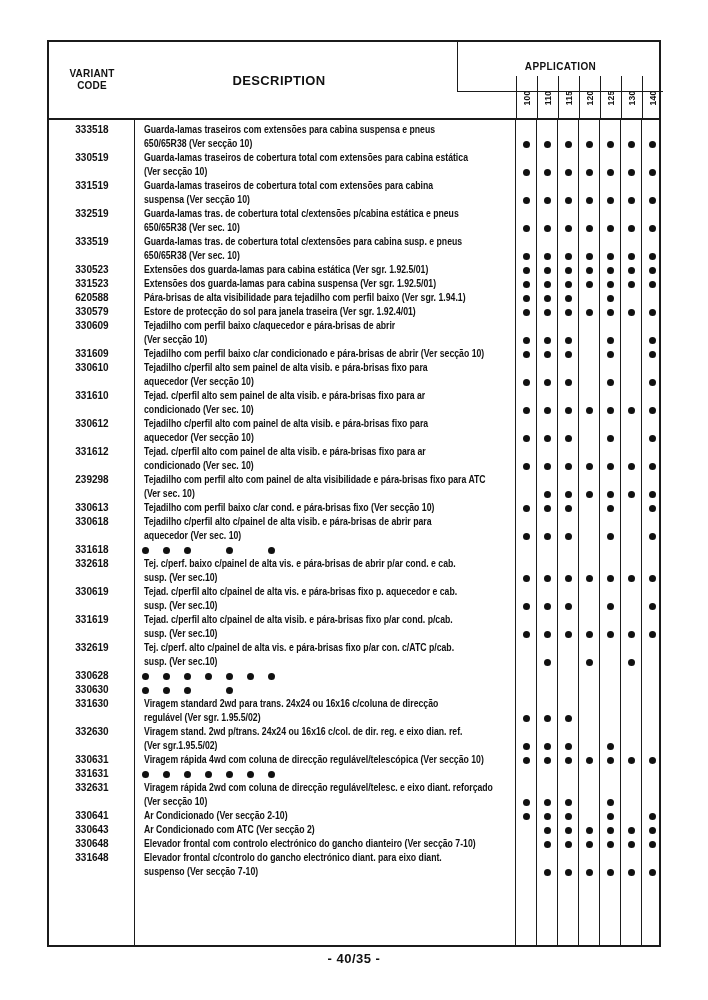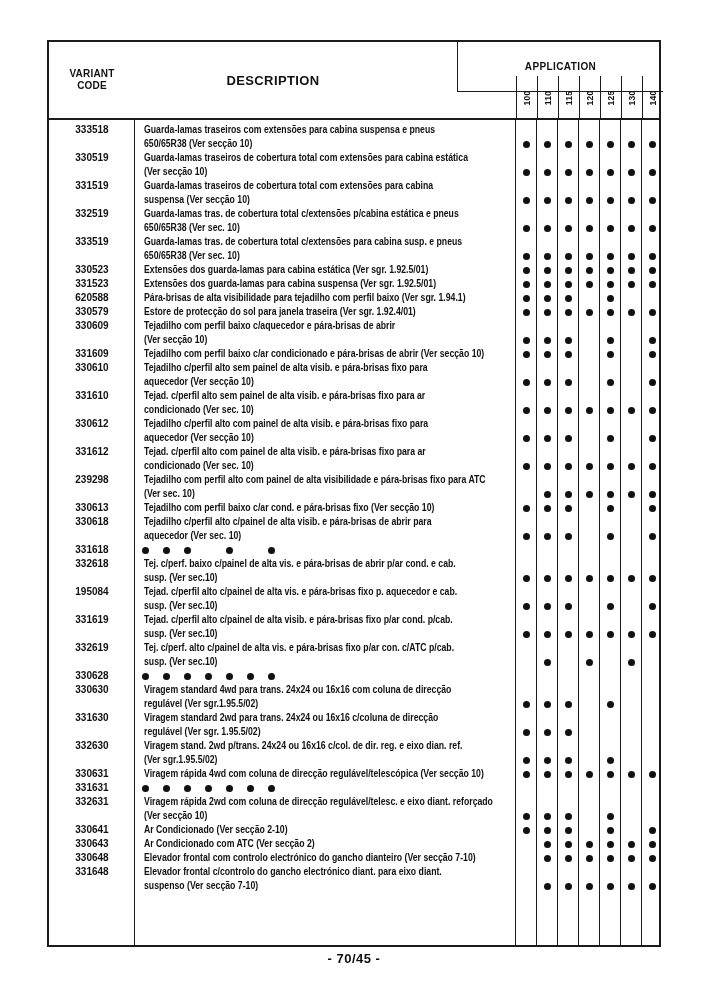--- a/index.html
+++ b/index.html
@@ -13,21 +13,21 @@
     border:2px solid #1b1b1b;box-sizing:border-box;background:#fff;
   }
   
   .thead{position:relative;width:100%;height:78px;border-bottom:2px solid #1b1b1b;box-sizing:border-box;}
   .variant-head{
     position:absolute;left:0;top:0;width:86px;height:100%;
     display:flex;flex-direction:column;align-items:center;justify-content:center;
     font-size:10px;font-weight:bold;line-height:12px;letter-spacing:.2px;text-align:center;
   }
   .desc-head{
-    position:absolute;left:74px;top:0;width:300px;height:100%;
+    position:absolute;left:80px;top:0;width:300px;height:100%;
     display:flex;align-items:center;justify-content:center;
     font-size:13px;font-weight:bold;letter-spacing:.4px;
   }
   .app-box{
     position:absolute;left:408px;top:0;width:206px;height:50px;
     border-left:1.5px solid #1b1b1b;border-bottom:1.5px solid #1b1b1b;box-sizing:border-box;
     display:flex;align-items:center;justify-content:center;
     font-size:10px;font-weight:bold;letter-spacing:.4px;
   }
   .num-cells{position:absolute;left:467px;top:34px;width:147px;height:44px;display:flex;}
@@ -620,21 +620,21 @@
             <span class="dot" style="background: rgb(17, 17, 17);"></span>
           </div>
           <div class="cell app">
             <span class="dot" style="background: rgb(17, 17, 17);"></span>
           </div>
           <div class="cell app">
             <span class="dot" style="background: rgb(17, 17, 17);"></span>
           </div>
         </div>
         <div class="trow">
-          <div class="cell code">195084</div>
+          <div class="cell code">330619</div>
           <div class="cell desc">
             <span class="line">Tejad. c/perfil alto c/painel de alta vis. e pára-brisas fixo p. aquecedor e cab.</span>
             <span class="line">susp. (Ver sec.10)</span>
           </div>
           <div class="cell app">
             <span class="dot" style="background: rgb(17, 17, 17);"></span>
           </div>
           <div class="cell app">
             <span class="dot" style="background: rgb(17, 17, 17);"></span>
           </div>
@@ -717,24 +717,20 @@
           </div>
           <div class="cell app">
             <span class="dot" style="background: rgb(17, 17, 17);"></span>
           </div>
           <div class="cell app">
             <span class="dot" style="background: rgb(17, 17, 17);"></span>
           </div>
         </div>
         <div class="trow">
           <div class="cell code">330630</div>
-          <div class="cell desc">
-            <span class="line">Viragem standard 4wd para trans. 24x24 ou 16x16 com coluna de direcção</span>
-            <span class="line">regulável (Ver sgr.1.95.5/02)</span>
-          </div>
           <div class="cell app">
             <span class="dot" style="background: rgb(17, 17, 17);"></span>
           </div>
           <div class="cell app">
             <span class="dot" style="background: rgb(17, 17, 17);"></span>
           </div>
           <div class="cell app">
             <span class="dot" style="background: rgb(17, 17, 17);"></span>
           </div>
           <div class="cell app"></div>
@@ -956,13 +952,13 @@
           </div>
           <div class="cell app">
             <span class="dot" style="background: rgb(17, 17, 17);"></span>
           </div>
         </div>
       </div>
   </div>
 
 </div>
 
-<div class="page-footer">- 70/45 -</div>
+<div class="page-footer">- 40/35 -</div>
 
 </body></html>

